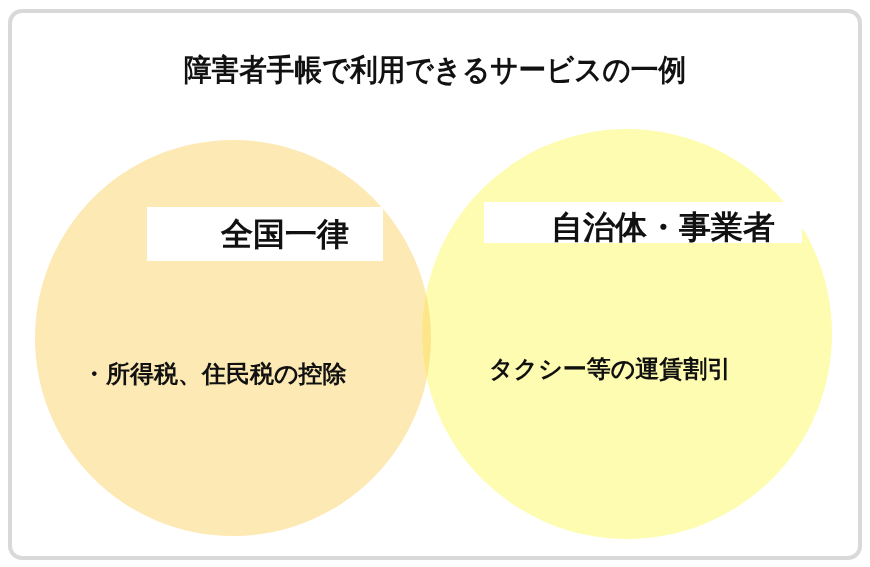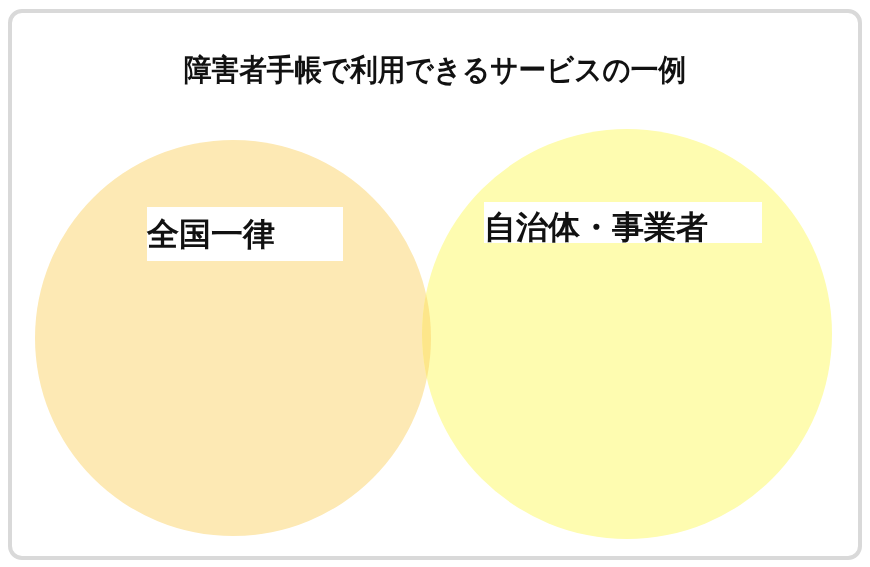--- a/index.html
+++ b/index.html
@@ -4,21 +4,21 @@
   <style>
     html, body { margin:0; padding:0; }
     body { width:870px; height:567px; background:#ffffff; position:relative; overflow:hidden;
       font-family: "DejaVu Sans", "Liberation Sans", sans-serif; }
     .frame { position:absolute; left:8px; top:9px; width:846px; height:543px;
       border:4px solid #d9d9d9; border-radius:14px; background:#ffffff; }
     .title { position:absolute; left:0; top:50px; width:870px; text-align:center;
       font-size:30px; font-weight:bold; color:#111; letter-spacing:0px; transform:scaleX(0.92); }
     svg.venn { position:absolute; left:0; top:0; }
     .label-box { position:absolute; background:#ffffff; font-weight:bold; color:#111;
-      font-size:32px; line-height:54px; text-align:left; }
+      font-size:32px; line-height:54px; text-align:center;padding-left:40px; }
     .left-label { left:147px; top:207px; width:196px; height:54px; }
     .right-label { left:484px; top:202px; width:278px; height:41px; line-height:50px; }
     .list { position:absolute; font-weight:bold; color:#111; font-size:24px; line-height:35px; white-space:pre; }
     .left-list { left:82px; top:287px; }
     .right-list { left:465px; top:277px; line-height:37px; }
   </style>
 </head>
 <body>
 
 <div class="frame"></div>
@@ -33,21 +33,23 @@
   <circle cx="627" cy="334" r="205" fill="#fefcb0"></circle>
   <circle cx="627" cy="334" r="205" fill="#fde68a" clip-path="url(#clipLeft)"></circle>
 </svg>
 
 <div class="title">障害者手帳で利用できるサービスの一例</div>
 
 <div class="label-box left-label">全国一律</div>
 <div class="label-box right-label">自治体・事業者</div>
 
 <div class="list left-list">
+  <div>・所得税、住民税の控除</div>
   
   
 </div>
 
 <div class="list right-list">
+  <div>　タクシー等の運賃割引</div>
   
   
   
 </div>
 
 </body></html>

